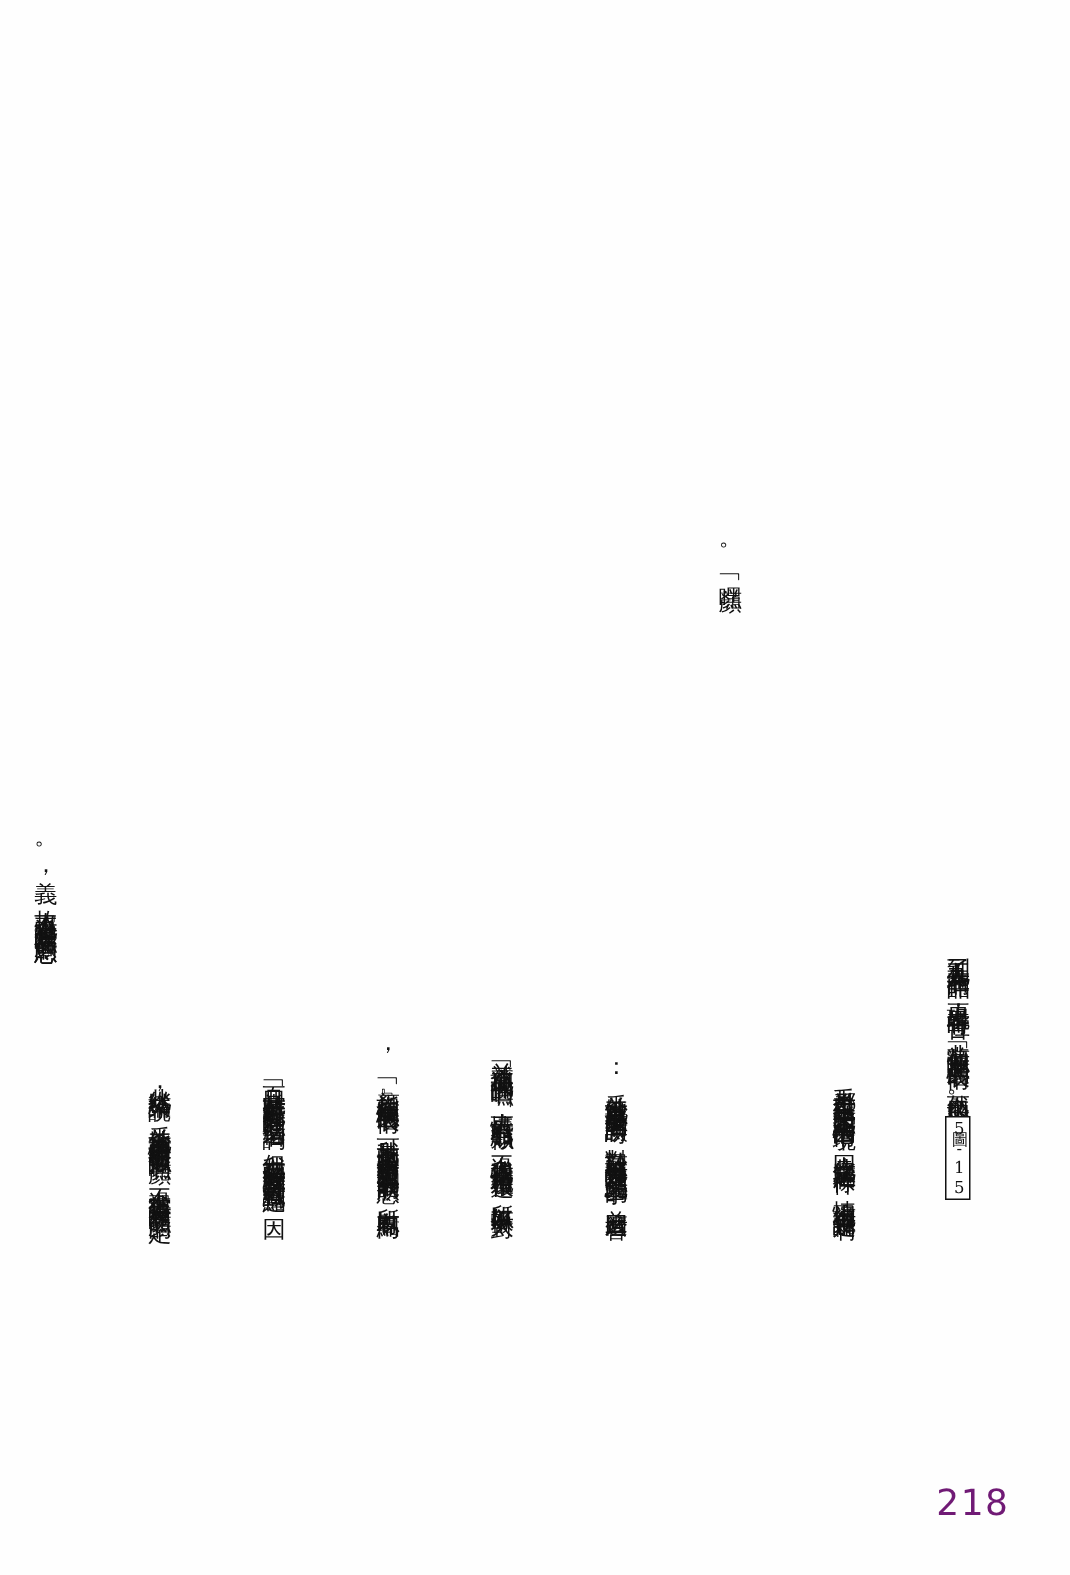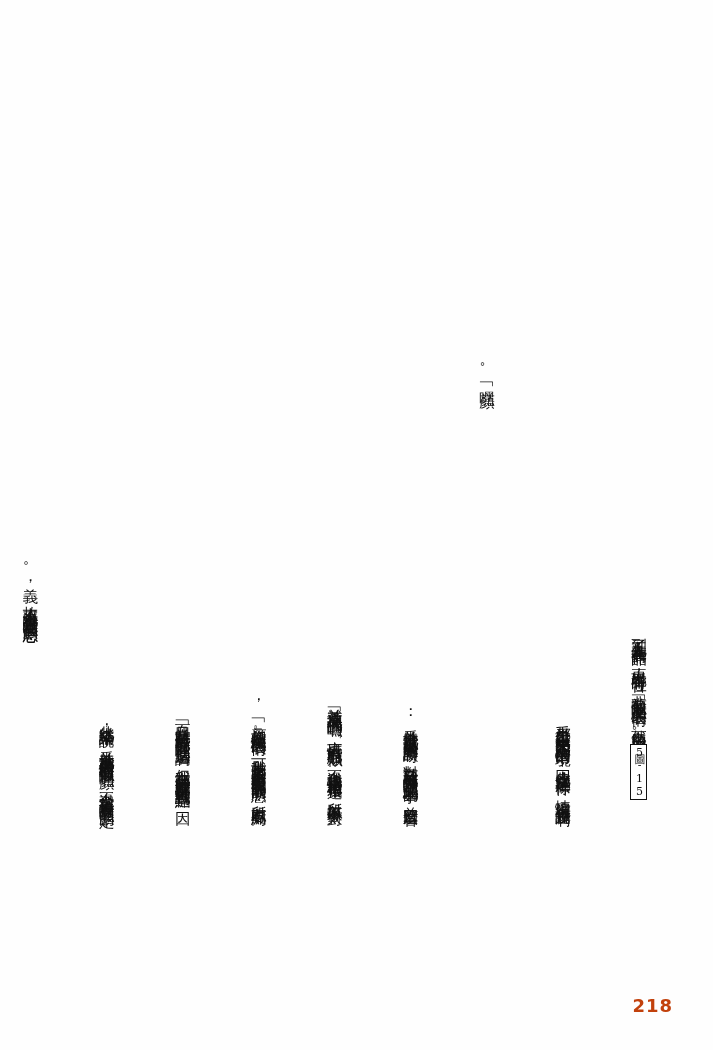--- a/index.html
+++ b/index.html
@@ -68,25 +68,25 @@
     letter-spacing: 0px;
     writing-mode: vertical-rl;
     text-orientation: upright;
     background: #fff;
   }
 
   .page-number {
     position: absolute;
     right: 40px;
     bottom: 34px;
-    font-size: 18px;
-    font-weight: bold;
+    font-size: 24px;
+    font-weight: normal;
     font-family: "DejaVu Sans", "Liberation Sans", sans-serif;
     letter-spacing: 1px;
-    color: #c2410c;
+    color: #701a75;
   }
 </style>
 </head>
 <body>
 
 <div class="page">
 
   <div class="body-text">
 
     <div class="col indent-1">

